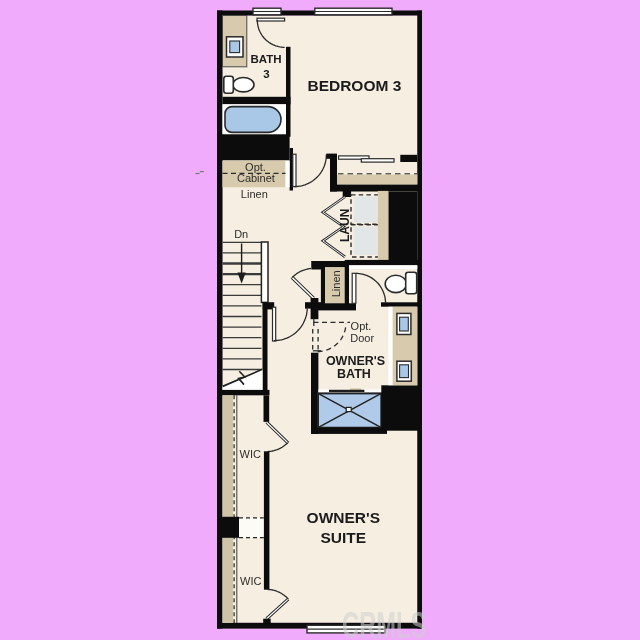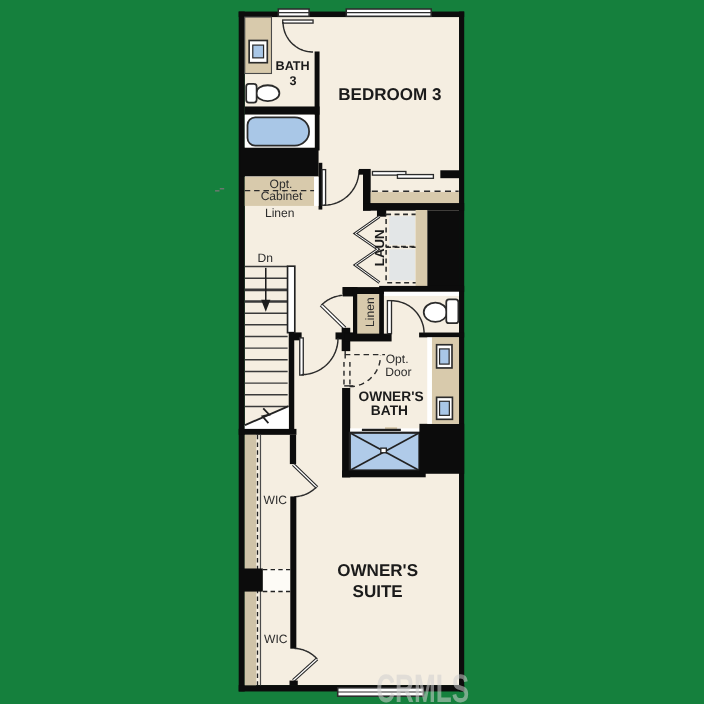--- a/index.html
+++ b/index.html
@@ -1,16 +1,16 @@
 <!DOCTYPE html>
 <html><head>
 <meta charset="utf-8">
 <style>
   html,body { margin:0; padding:0; background:#fff; }
-  .page { position:relative; width:640px; height:640px; background:#15803d; overflow:hidden; }
+  .page { position:relative; width:640px; height:640px; background:#f0abfc; overflow:hidden; }
   text { font-family:"Liberation Sans", sans-serif; }
   .rm { font-weight:bold; fill:#1b1b1b; text-anchor:middle; }
   .sm { fill:#2d2d2d; font-size:11px; text-anchor:middle; }
 </style>
 </head>
 <body>
 <div class="page">
 <svg width="640" height="640" viewBox="0 0 640 640">
 
 <g>

